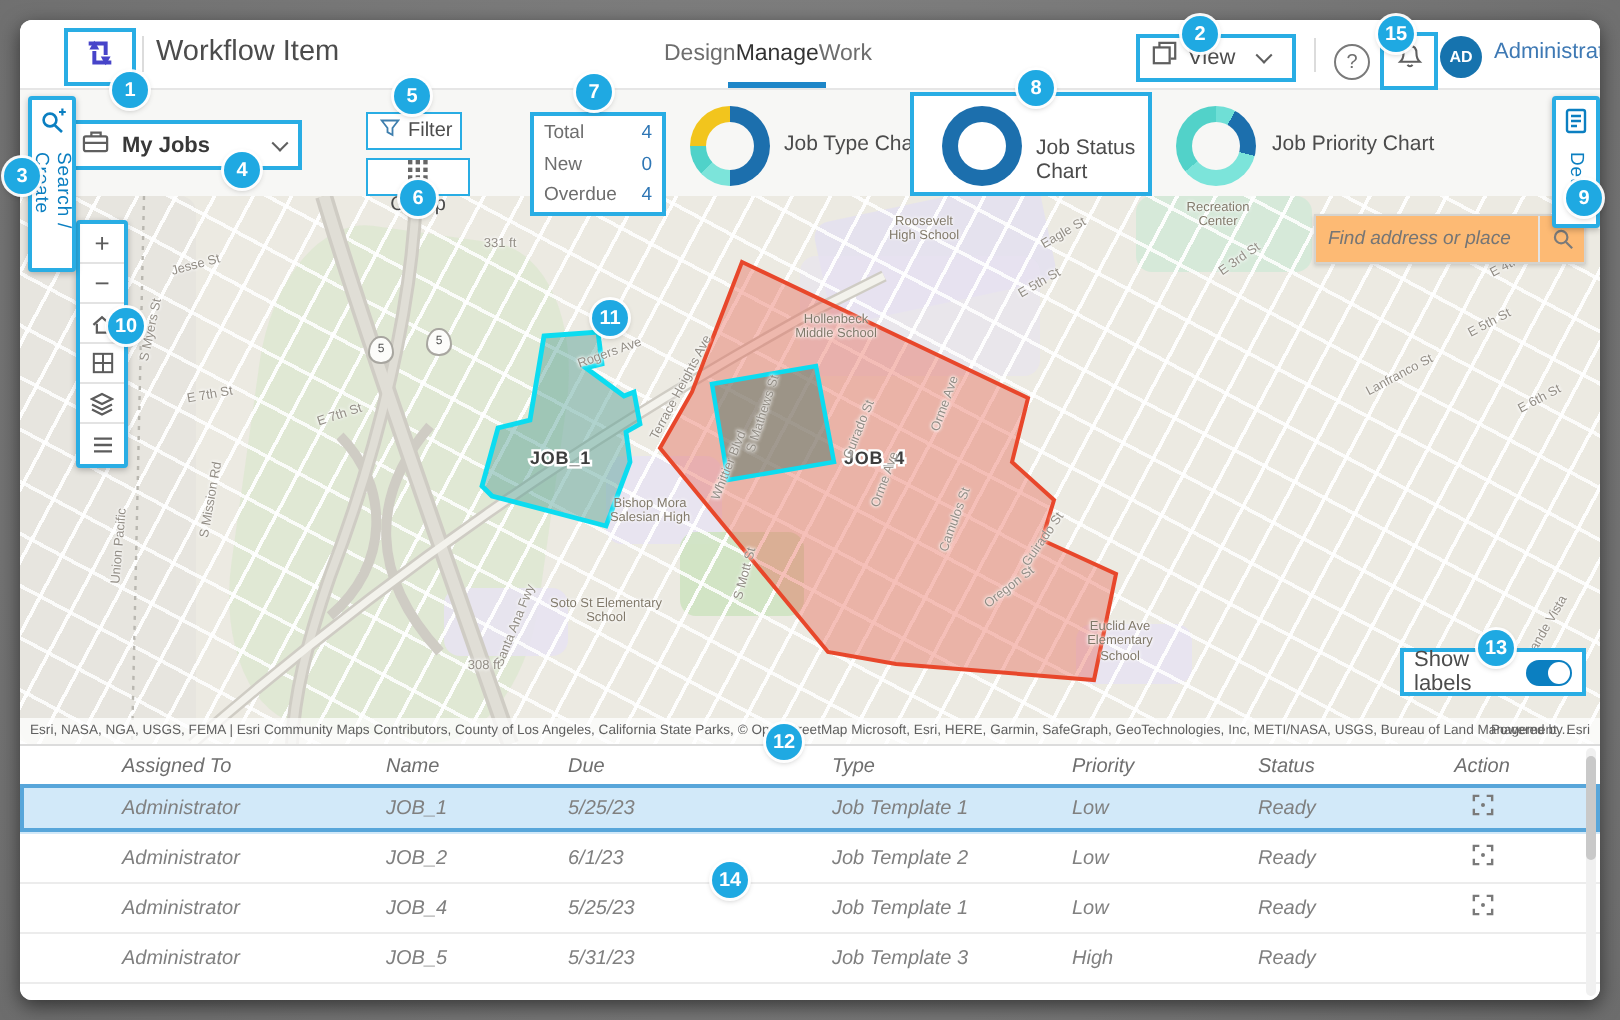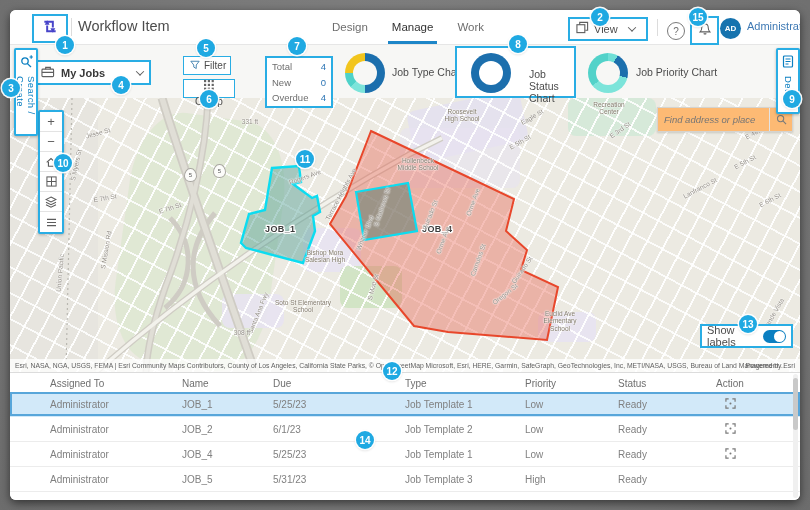--- a/index.html
+++ b/index.html
@@ -6,21 +6,21 @@
   #screen{position:relative;width:810px;height:510px;overflow:hidden;
     background:radial-gradient(circle at 50% 40%, #878787, #6d6d6d);
     font-family:"Liberation Sans","DejaVu Sans",sans-serif; -webkit-font-smoothing:antialiased;}
   #window{position:absolute;left:10px;top:10px;width:790px;height:490px;background:#fff;
     border-radius:6px;box-shadow:0 3px 10px rgba(0,0,0,.55);overflow:hidden;}
   
   .header{position:absolute;left:0;top:0;width:790px;height:34px;background:#fff;border-bottom:1px solid #e6e6e6;z-index:8;}
   .logo-box{position:absolute;left:22px;top:4px;width:32px;height:25px;border:2px solid var(--accent);display:flex;align-items:center;justify-content:center;background:#fff;}
   .hdr-divider{position:absolute;width:1px;background:#dcdcdc;}
   .app-title{position:absolute;left:68px;top:8px;font-size:14.5px;color:#4c4c4c;}
-  .nav{position:absolute;left:322px;top:0;height:34px;display:flex;gap:24px;align-items:center;}
+  .nav{position:absolute;left:322px;top:0;height:34px;display:flex;align-items:center;}
   .nav-item{font-size:11.5px;color:#6e6e6e;cursor:pointer;position:relative;height:100%;display:flex;align-items:center;}
   .nav-item.active{color:#333;}
   .nav-item.active::after{content:"";position:absolute;left:-4px;right:-4px;bottom:0;height:3px;background:#1d86c8;}
   .view-box{position:absolute;left:558px;top:7px;width:80px;height:24px;border:2px solid var(--accent);display:flex;align-items:center;gap:5px;padding-left:6px;box-sizing:border-box;background:#fff;cursor:pointer;}
   .view-label{font-size:11px;color:#4c4c4c;}
   .chev{width:5px;height:5px;border-right:1.5px solid #5f5f5f;border-bottom:1.5px solid #5f5f5f;transform:rotate(45deg) translate(-1px,-1px);margin-left:6px;}
   .help-circle{position:absolute;left:657px;top:12px;width:16px;height:16px;border:1.4px solid #7a7a7a;border-radius:50%;display:flex;align-items:center;justify-content:center;font-size:10px;color:#6f6f6f;cursor:pointer;}
   .bell-box{position:absolute;left:680px;top:6px;width:25px;height:25px;border:2px solid var(--accent);display:flex;align-items:center;justify-content:center;background:#fff;cursor:pointer;}
   .avatar{position:absolute;left:710px;top:8px;width:21px;height:21px;border-radius:50%;background:#1673ae;color:#fff;font-size:8px;font-weight:bold;display:flex;align-items:center;justify-content:center;}
   .username{position:absolute;left:737px;top:10px;font-size:11px;color:#3e79b4;cursor:pointer;}
@@ -63,21 +63,21 @@
   .labels-box{position:absolute;left:690px;top:226px;width:93px;height:24px;background:#fff;border:2px solid var(--accent);z-index:5;display:flex;align-items:center;justify-content:space-between;padding:0 5px;box-sizing:border-box;}
   .labels-box .lbl{font-size:11px;color:#4c4c4c;}
   .toggle{width:25px;height:13px;border-radius:7px;background:#0b7fc1;position:relative;cursor:pointer;}
   .toggle .knob{position:absolute;right:1px;top:1px;width:11px;height:11px;border-radius:50%;background:#fff;}
   .attrib{position:absolute;left:0;bottom:0;width:790px;height:13px;background:rgba(255,255,255,.75);z-index:5;
     font-size:6.8px;color:#5f5f5f;line-height:13px;padding:0 5px;box-sizing:border-box;white-space:nowrap;overflow:hidden;}
   .attrib .powered{position:absolute;right:5px;top:0;background:transparent;}
   .job-label{font-size:9px;font-weight:bold;fill:#3d3d3d;paint-order:stroke;stroke:#fff;stroke-width:2.4px;letter-spacing:.4px;}
   
   .jobs-table{position:absolute;left:0;top:362px;width:790px;height:128px;background:#fff;border-top:1px solid #dcdcdc;z-index:6;}
-  .thead,.trow{display:grid;grid-template-columns:132px 91px 132px 120px 93px 77px 70px;padding-left:40px;padding-right:20px;align-items:center;box-sizing:border-box;}
+  .thead,.trow{display:grid;grid-template-columns:132px 91px 132px 120px 93px 77px 70px;padding-left:51px;padding-right:20px;align-items:center;box-sizing:border-box;font-style:italic;}
   .thead{height:17px;margin-top:2px;}
   .thead span{font-size:10px;color:#6f6f6f;}
   .trow{height:25px;border-bottom:1px solid #ececec;cursor:pointer;}
   .trow .tcell{font-size:10px;color:#808080;}
   .trow.selected{background:#d2e9f9;box-shadow:inset 0 0 0 2px #58a6da;border-bottom-color:transparent;}
   .tcell.action{display:flex;justify-content:center;}
   .scroll-strip{position:absolute;right:2px;top:364px;width:5px;height:124px;background:#f0f0f0;border-radius:3px;z-index:7;}
   .scroll-thumb{position:absolute;right:2px;top:368px;width:5px;height:52px;background:#c9c9c9;border-radius:3px;z-index:8;}
   
   .badge{position:absolute;width:18px;height:18px;border-radius:50%;background:#1fa9e2;color:#fff;
@@ -192,21 +192,21 @@
           </div>
         <div class="stat-row">
             <span class="stat-label">Overdue</span>
             <span class="stat-value">4</span>
           </div>
       </div>
       <div class="donut" style="left: 335px; top: 9px; background: conic-gradient(rgb(28, 111, 173) 0%, rgb(28, 111, 173) 50%, rgb(124, 228, 218) 50%, rgb(124, 228, 218) 63%, rgb(79, 210, 201) 63%, rgb(79, 210, 201) 75%, rgb(242, 197, 29) 75%, rgb(242, 197, 29) 100%);"></div>
       <div class="chart-label" style="left:382px;top:22px;">Job Type Chart</div>
       <div class="chart-box">
         <div class="donut boxed" style="left: 14px; top: 5px; background: conic-gradient(rgb(28, 111, 173) 0%, rgb(28, 111, 173) 100%);"></div>
-        <div class="chart-label" style="left:72px;top:20px;">Job Status Chart</div>
+        <div class="chart-label" style="left:61px;top:20px;">Job Status Chart</div>
       </div>
       <div class="donut" style="left: 578px; top: 9px; background: conic-gradient(rgb(111, 223, 214) 0%, rgb(111, 223, 214) 8%, rgb(28, 111, 173) 8%, rgb(28, 111, 173) 29%, rgb(124, 228, 218) 29%, rgb(124, 228, 218) 64%, rgb(82, 210, 201) 64%, rgb(82, 210, 201) 100%);"></div>
       <div class="chart-label" style="left:626px;top:22px;">Job Priority Chart</div>
     </div>
 
     <div class="side-tab" style="left:4px;top:38px;width:24px;height:88px;">
       <span>
         <svg width="13" height="13" viewBox="0 0 13 13">
             <g stroke="#0b7fc1" stroke-width="1.3" fill="none">
           <circle cx="5" cy="6" r="3.2"></circle>

